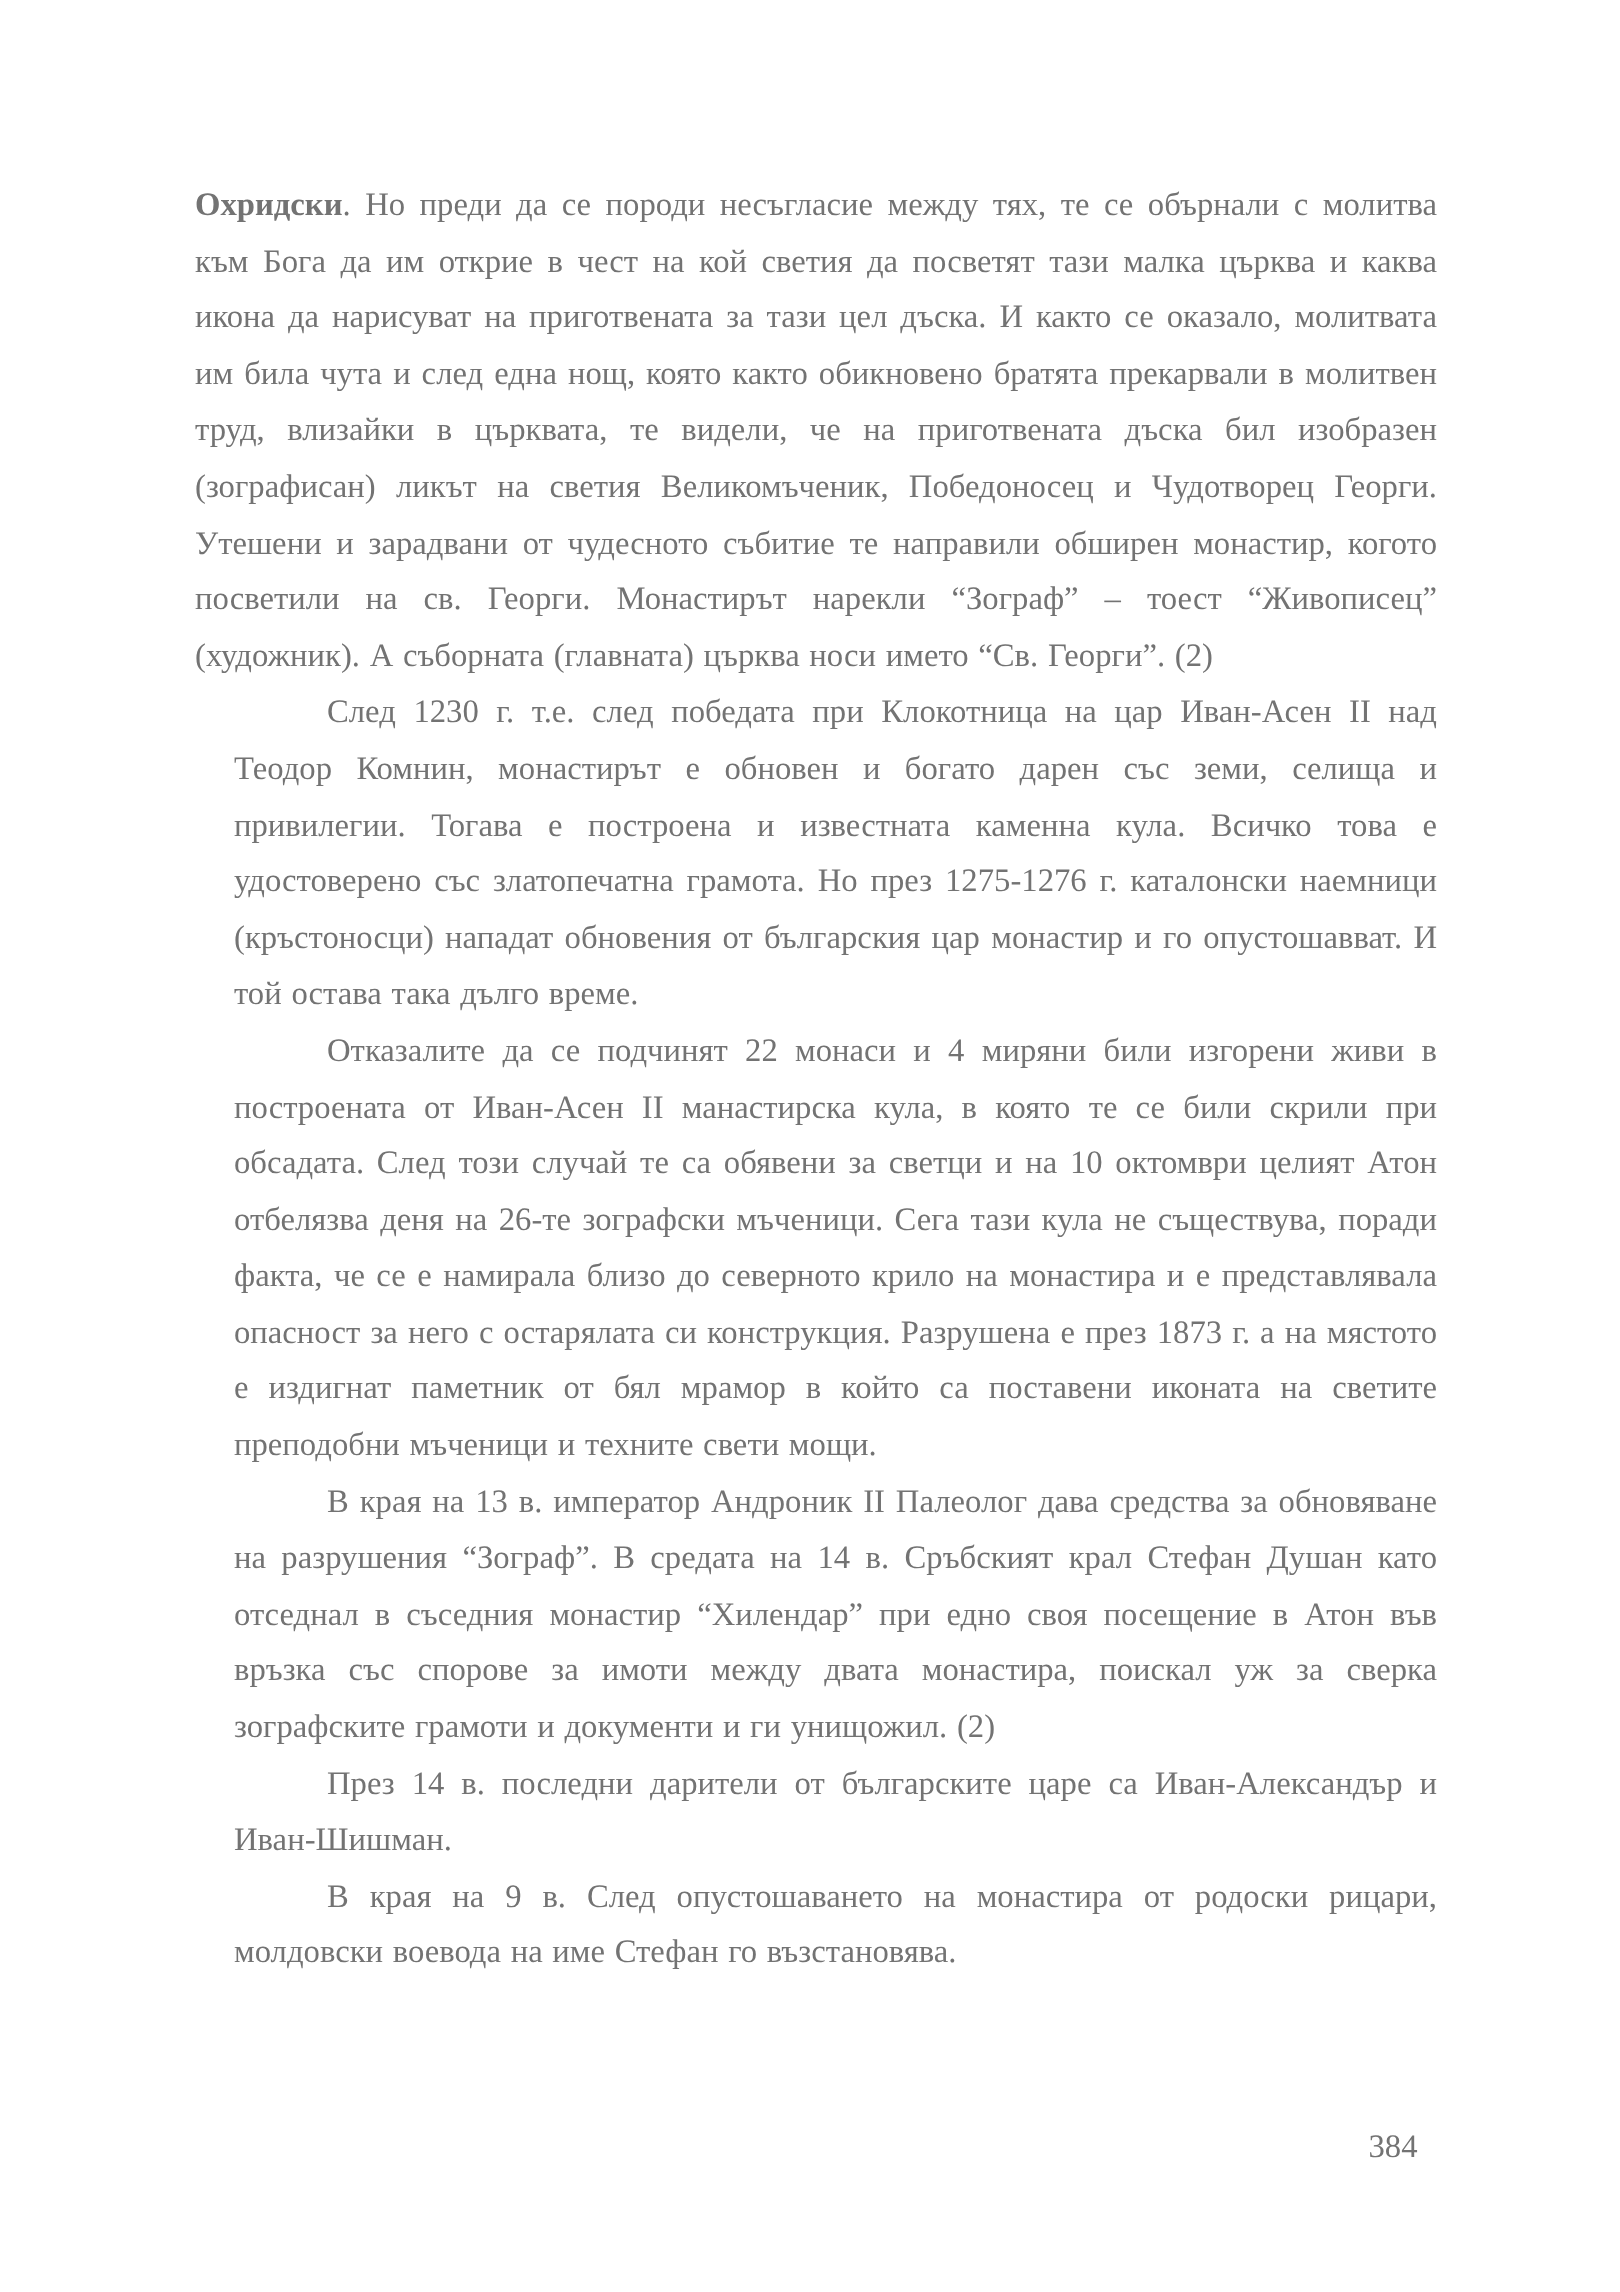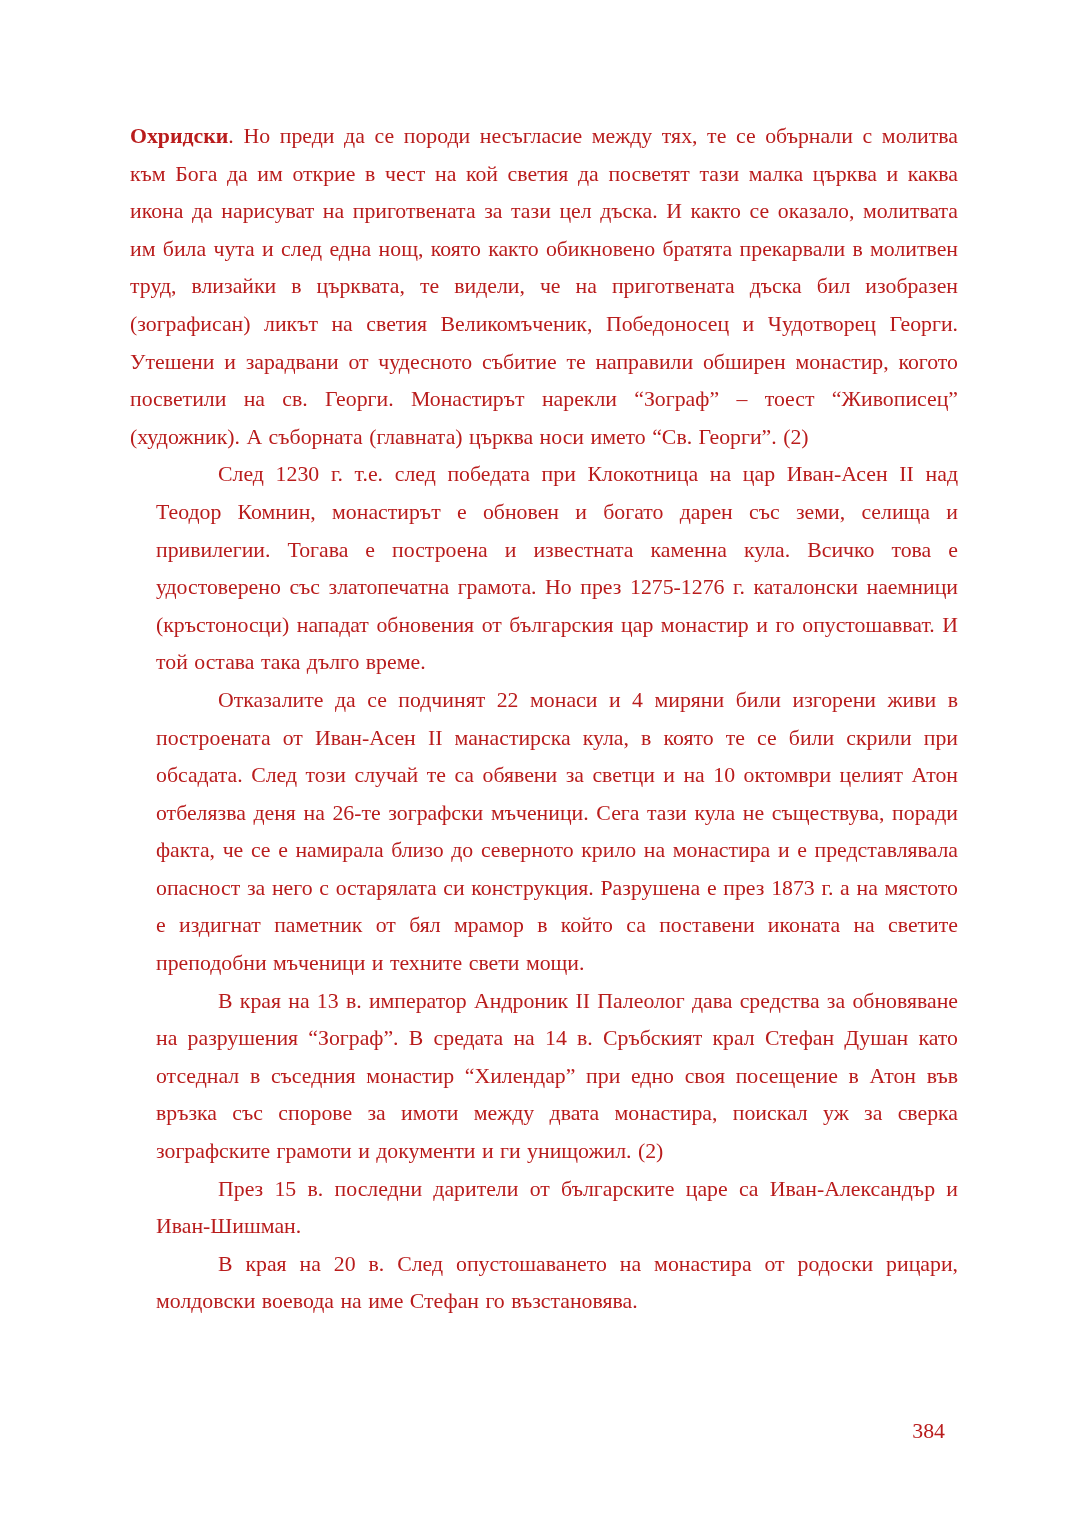--- a/index.html
+++ b/index.html
@@ -8,21 +8,21 @@
     padding: 0;
     background: #ffffff;
   }
   .page {
     position: relative;
     width: 1080px;
     height: 1528px;
     background: #ffffff;
     overflow: hidden;
     font-family: "Liberation Serif", "DejaVu Serif", serif;
-    color: #b91c1c;
+    color: #737373;
   }
   .page-content {
     position: absolute;
     top: 118px;
     left: 130px;
     width: 828px;
   }
   .page-content p {
     margin: 0;
     font-size: 21.8px;
@@ -53,19 +53,19 @@
   <div class="page-content">
     <p><b class="lead-bold">Охридски</b><span>. Но преди да се породи несъгласие между тях, те се обърнали с молитва към Бога да им открие в чест на кой светия да посветят тази малка църква и каква икона да нарисуват на приготвената за тази цел дъска. И както се оказало, молитвата им била чута и след една нощ, която както обикновено братята прекарвали в молитвен труд, влизайки в църквата, те видели, че на приготвената дъска бил изобразен (зографисан) ликът на светия Великомъченик, Победоносец и Чудотворец Георги. Утешени и зарадвани от чудесното събитие те направили обширен монастир, когото посветили на св. Георги. Монастирът нарекли “Зограф” – тоест “Живописец” (художник). А съборната (главната) църква носи името “Св. Георги”. (2)</span></p>
 
     <p class="indent">След 1230 г. т.е. след победата при Клокотница на цар Иван-Асен II над Теодор Комнин, монастирът е обновен и богато дарен със земи, селища и привилегии. Тогава е построена и известната каменна кула. Всичко това е удостоверено със златопечатна грамота. Но през 1275-1276 г. каталонски наемници (кръстоносци) нападат обновения от българския цар монастир и го опустошавват. И той остава така дълго време.</p>
 
 
     <p class="indent">Отказалите да се подчинят 22 монаси и 4 миряни били изгорени живи в построената от Иван-Асен II манастирска кула, в която те се били скрили при обсадата. След този случай те са обявени за светци и на 10 октомври целият Атон отбелязва деня на 26-те зографски мъченици. Сега тази кула не съществува, поради факта, че се е намирала близо до северното крило на монастира и е представлявала опасност за него с остарялата си конструкция. Разрушена е през 1873 г.  а на мястото е издигнат паметник от бял мрамор в който са поставени иконата на светите преподобни мъченици и техните свети мощи.</p>
 
     <p class="indent">В края на 13 в. император Андроник II Палеолог дава средства за обновяване на разрушения “Зограф”. В средата на 14 в. Сръбският крал Стефан Душан като отседнал в съседния монастир “Хилендар” при едно своя посещение в Атон във връзка със спорове за имоти между двата монастира, поискал уж за сверка зографските грамоти и документи и ги унищожил. (2)</p>
 
-    <p class="indent">През 15 в. последни дарители от българските царе са Иван-Александър и Иван-Шишман.</p>
+    <p class="indent">През 14 в. последни дарители от българските царе са Иван-Александър и Иван-Шишман.</p>
 
-    <p class="indent">В края на 20 в. След опустошаването на монастира от родоски рицари, молдовски воевода на име Стефан го възстановява.</p>
+    <p class="indent">В края на 9 в. След опустошаването на монастира от родоски рицари, молдовски воевода на име Стефан го възстановява.</p>
   </div>
 
   <div class="page-number">384</div>
 </div>
 
 </body></html>

